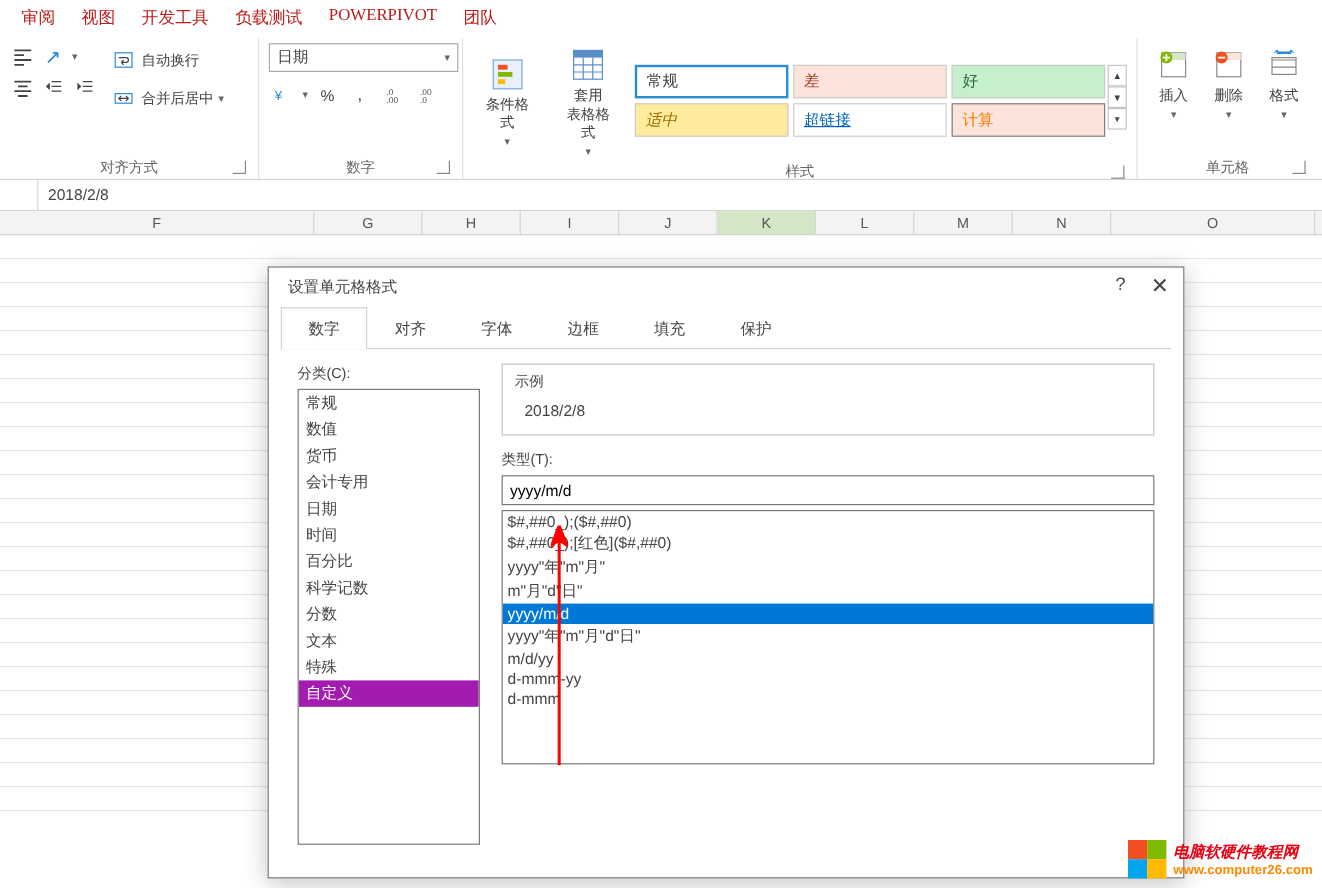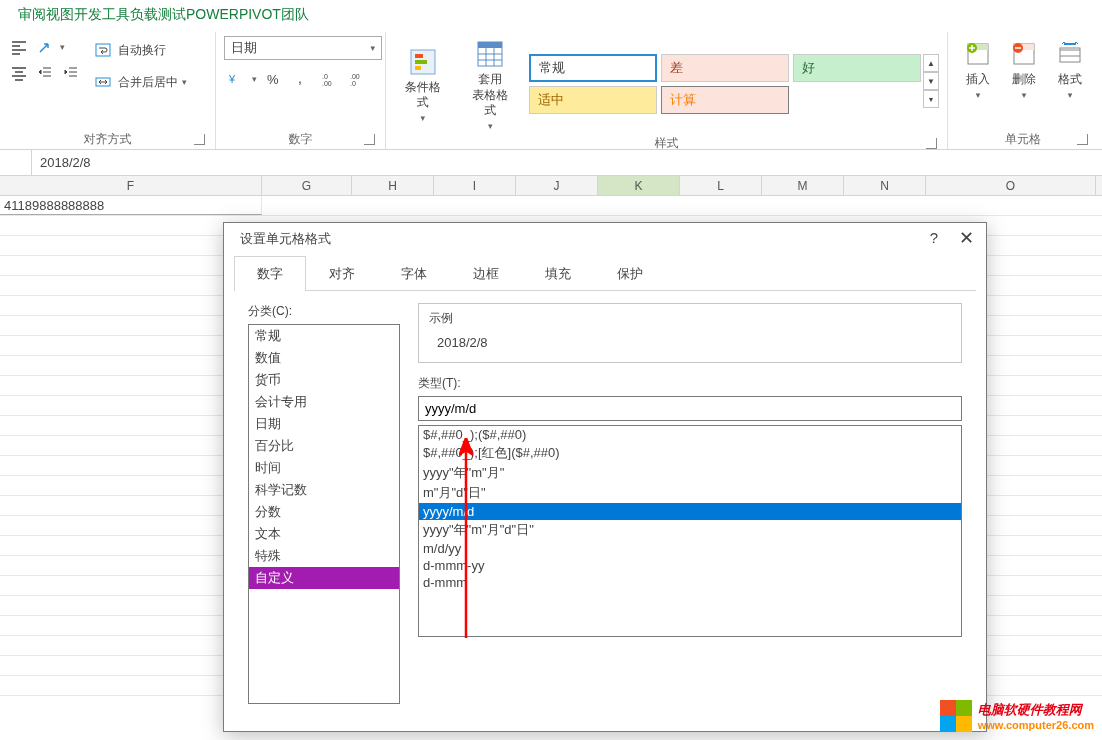--- a/index.html
+++ b/index.html
@@ -1,19 +1,19 @@
 <!DOCTYPE html>
 <html><head>
 <meta charset="utf-8">
 <style>
   * { box-sizing: border-box; margin: 0; padding: 0; }
   body { font-family: "Microsoft YaHei", "SimSun", Arial, sans-serif; font-size: 12px; color: #444; background: #fff; width: 1102px; height: 740px; overflow: hidden; position: relative; }
   
   
-  .tabs { display: flex; padding: 6px 10px 8px 18px; font-size: 14px; color: #15803d; }
+  .tabs { display: flex; gap: 22px; padding: 6px 10px 8px 18px; font-size: 14px; color: #b91c1c; font-family: Liberation Serif, serif; }
   .tabs span { cursor: pointer; }
   
   
   .ribbon { display: flex; align-items: stretch; border-bottom: 1px solid #d4d4d4; height: 118px; }
   .group { border-right: 1px solid #e0e0e0; padding: 4px 8px 2px 8px; display: flex; flex-direction: column; }
   .group-body { flex: 1; display: flex; align-items: flex-start; gap: 4px; }
   .group-label { text-align: center; font-size: 12px; color: #666; padding-top: 2px; height: 18px; position: relative; }
   .group-label::after { content: ""; position: absolute; right: 2px; bottom: 2px; width: 10px; height: 10px; border-right: 1px solid #888; border-bottom: 1px solid #888; }
   
   .icon-btn { width: 22px; height: 22px; display: flex; align-items: center; justify-content: center; cursor: pointer; }
@@ -27,21 +27,21 @@
   .big-btn .big-label { font-size: 12px; text-align: center; line-height: 1.3; }
   .chev { font-size: 9px; color: #666; }
   
   .num-select { width: 158px; height: 24px; border: 1px solid #ababab; background: #fff; font-size: 13px; padding: 2px 6px; display: flex; align-items: center; justify-content: space-between; }
   
   
   .style-grid { display: grid; grid-template-columns: repeat(3, 128px); grid-template-rows: 28px 28px; gap: 4px; }
   .style-cell { border: 1px solid #ccc; display: flex; align-items: center; padding: 0 8px; font-size: 13px; cursor: pointer; }
   .style-cell.accent { background: #fce4dc; color: #9c3b1f; }
   .style-cell.good { background: #c6efce; color: #2e6b3a; }
-  .style-cell.neutral { background: #ffeb9c; color: #9c6500; }
+  .style-cell.neutral { background: #ffeb9c; color: #9c6500; font-style: italic; }
   .style-cell.link { color: #0563c1; text-decoration: underline; }
   .style-cell.calc { background: #fce4dc; border: 1px solid #7f7f7f; color: #fa7d00; }
   .style-cell.normal { border: 2px solid #2a8dd4; }
   .gallery-arrows { display: flex; flex-direction: column; width: 16px; margin-left: 2px; }
   .gallery-arrows div { height: 18px; border: 1px solid #c5c5c5; display: flex; align-items: center; justify-content: center; font-size: 8px; cursor: pointer; }
   
   
   .formula-bar { display: flex; align-items: center; height: 26px; border-bottom: 1px solid #d4d4d4; }
   .name-box { width: 32px; border-right: 1px solid #d4d4d4; height: 100%; display: flex; align-items: center; justify-content: center; }
   .fx-area { flex: 1; padding: 0 8px; font-size: 13px; }
@@ -237,20 +237,21 @@
         <div class="big-label" style="white-space:pre-line;">套用
 表格格式</div>
         <span class="chev">▾</span>
       </div>
       <div style="display:flex;">
         <div class="style-grid">
           <div class="style-cell normal">常规</div>
           <div class="style-cell accent">差</div>
           <div class="style-cell good">好</div>
           <div class="style-cell neutral">适中</div>
+          <div class="style-cell link">超链接</div>
           <div class="style-cell calc">计算</div>
         </div>
         <div class="gallery-arrows">
           <div>▲</div>
           <div>▼</div>
           <div>▾</div>
         </div>
       </div>
     </div>
     <div class="group-label">样式</div>
@@ -311,23 +312,20 @@
   <div class="col-h" style="width:82px;">I</div>
   <div class="col-h" style="width:82px;">J</div>
   <div class="col-h active" style="width:82px;">K</div>
   <div class="col-h" style="width:82px;">L</div>
   <div class="col-h" style="width:82px;">M</div>
   <div class="col-h" style="width:82px;">N</div>
   <div class="col-h" style="width:170px;">O</div>
 </div>
 
 <div class="sheet">
-  <div class="sheet-row">
-    <div class="cell" style="width:262px;border-bottom:1px solid #aaa;">41189888888888</div>
-  </div>
 
   <div class="sheet-row"></div>
     <div class="sheet-row"></div>
     <div class="sheet-row"></div>
     <div class="sheet-row"></div>
   <div class="sheet-row"></div>
     <div class="sheet-row"></div>
     <div class="sheet-row"></div>
     <div class="sheet-row"></div>
   <div class="sheet-row"></div>
@@ -364,22 +362,22 @@
   </div>
   <div class="dlg-body">
     <div>
       <div class="cat-label">分类(C):</div>
       <div class="cat-list" id="cat-list">
           <div class="cat-item">常规</div>
           <div class="cat-item">数值</div>
           <div class="cat-item">货币</div>
           <div class="cat-item">会计专用</div>
           <div class="cat-item">日期</div>
+          <div class="cat-item">时间</div>
           <div class="cat-item">百分比</div>
-          <div class="cat-item">时间</div>
           <div class="cat-item">科学记数</div>
           <div class="cat-item">分数</div>
           <div class="cat-item">文本</div>
           <div class="cat-item">特殊</div>
           <div class="cat-item selected">自定义</div>
         </div>
     </div>
     <div class="right-pane">
       <div class="sample-box">
         <div class="sample-label">示例</div>

